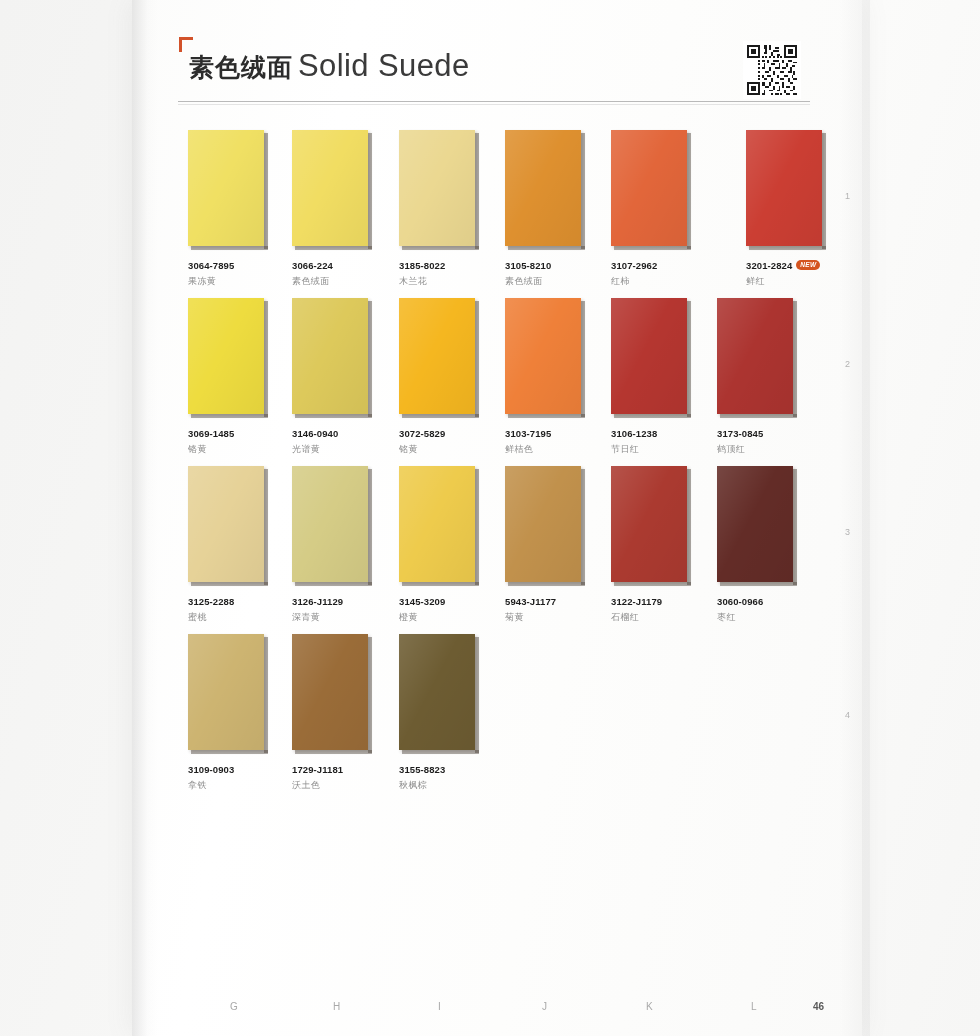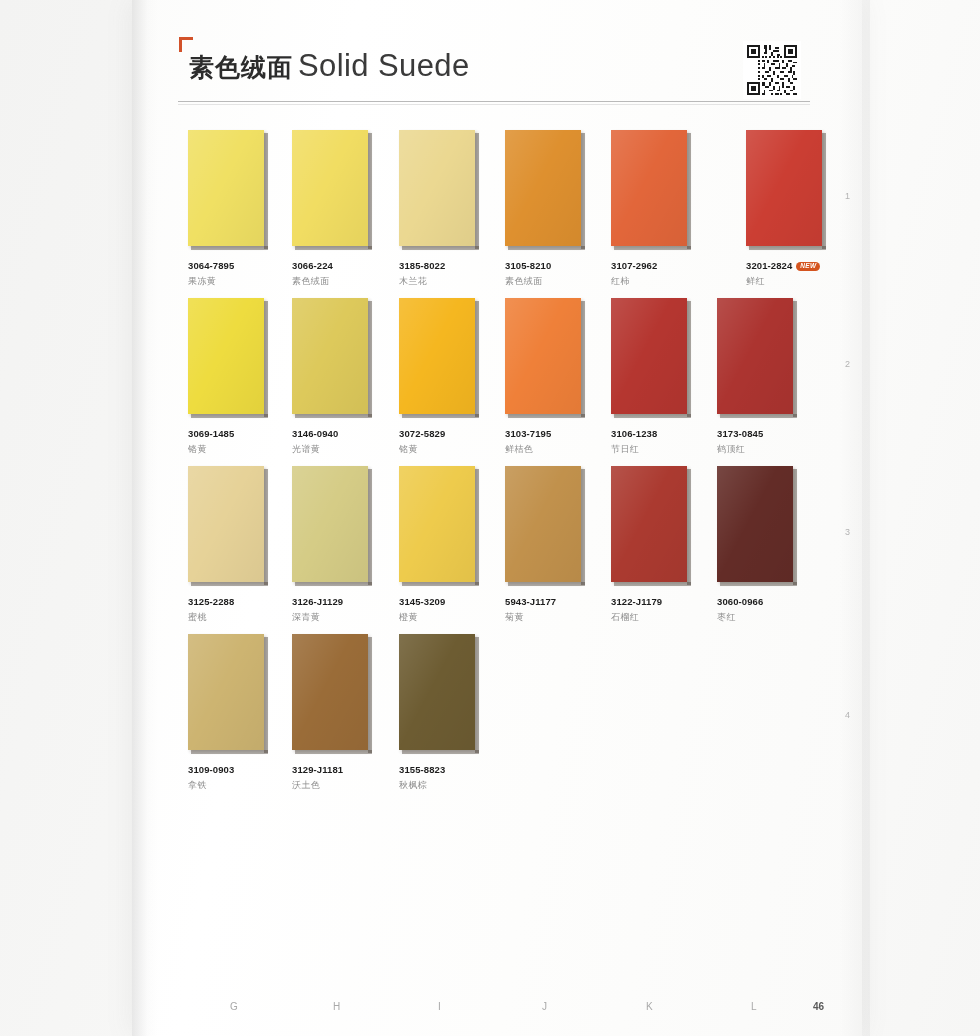--- a/index.html
+++ b/index.html
@@ -179,21 +179,21 @@
     top: 116px;
     width: 77px;
     height: 4px;
     background: rgba(60,50,40,0.40);
     filter: blur(0.3px);
   }
   .code-row {
     position: relative;
     margin-top: 10px;
     display: flex;
-    align-items: flex-end;
+    align-items: flex-start;
     white-space: nowrap;
   }
   .code {
     font-size: 9.5px;
     font-weight: 700;
     color: #1d1d1d;
     letter-spacing: 0.1px;
     font-family: "Liberation Sans", sans-serif;
   }
   .badge-new {
@@ -592,21 +592,21 @@
         </div>
         <div class="name-cn">拿铁</div>
       </div>
       <div class="cell" style="left:104px">
         <div class="chip-wrap">
           <div class="chip-edge-r"></div>
           <div class="chip-edge-b"></div>
           <div class="chip" style="background-color: rgb(154, 108, 56);"></div>
         </div>
         <div class="code-row">
-          <span class="code">3129-J1181</span>
+          <span class="code">1729-J1181</span>
         </div>
         <div class="name-cn">沃土色</div>
       </div>
       <div class="cell" style="left:211px">
         <div class="chip-wrap">
           <div class="chip-edge-r"></div>
           <div class="chip-edge-b"></div>
           <div class="chip" style="background-color: rgb(109, 92, 50);"></div>
         </div>
         <div class="code-row">

